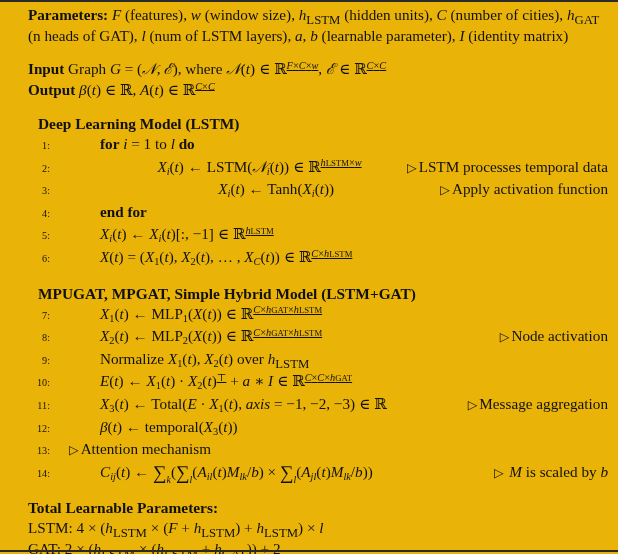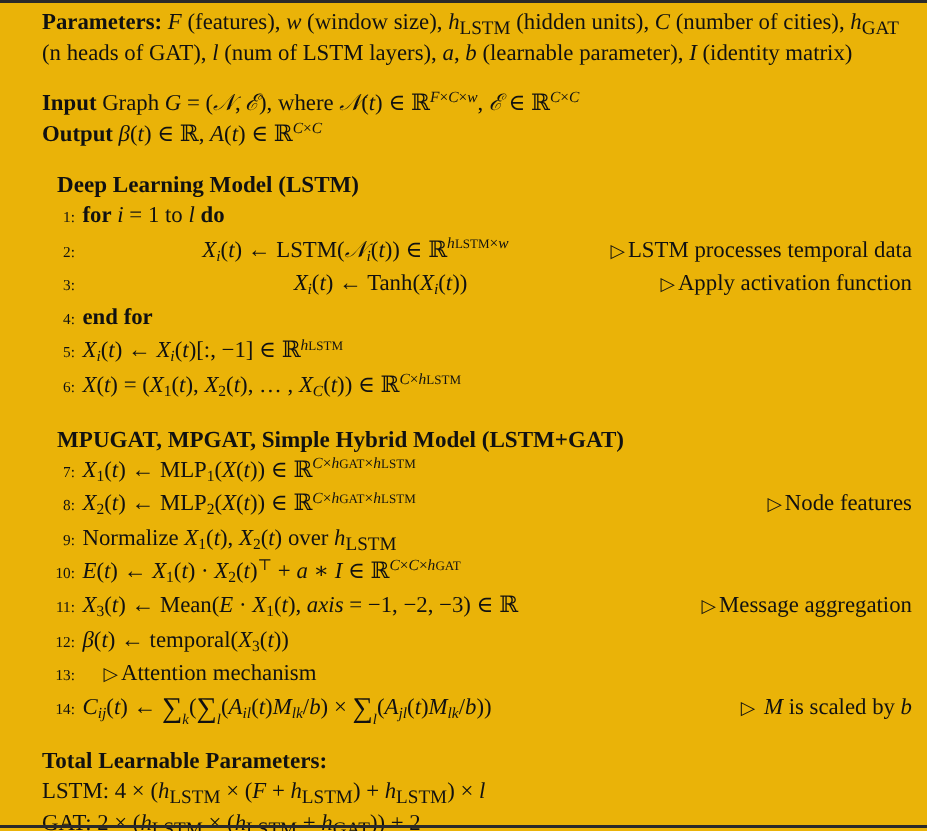--- a/index.html
+++ b/index.html
@@ -69,20 +69,21 @@
   .lineno {
     flex: 0 0 22px;
     text-align: right;
     font-size: 10.2px;
     padding-right: 5px;
     font-style: normal;
   }
   .code {
     flex: 1 1 auto;
     white-space: nowrap;
+    margin-left: 45px;
   }
   .code.ind1 { padding-left: 26px; text-align: center; }
   .comment {
     flex: 0 0 auto;
     white-space: nowrap;
     padding-left: 14px;
     font-style: normal;
   }
   .tri { font-size: 12.5px; padding-right: 2px; }
 
@@ -91,21 +92,21 @@
   .mr { font-style: normal; }
   .mbb { font-style: normal; }
   .cal { font-style: italic; font-family: "Liberation Serif", serif; }
 
   sub, sup {
     font-size: 68%;
     font-style: normal;
     line-height: 0;
   }
   sub { vertical-align: -0.28em; }
-  sup { vertical-align: 0.50em; }
+  sup { vertical-align: 0.50em; text-decoration: underline; }
   sub .mi, sup .mi { font-style: italic; }
   sub.sc, sup .sc {
     font-variant: normal;
   }
   .sc { font-size: 84%; }
 
   .bigop {
     font-size: 19px;
     vertical-align: -0.12em;
     font-style: normal;
@@ -224,21 +225,21 @@
     </div>
 
     <div class="line">
       <span class="lineno">8:</span>
       <span class="code">
         <span class="mi">X</span><sub>2</sub><span class="mr">(</span><span class="mi">t</span><span class="mr">)</span>
         ← <span class="mr">MLP</span><sub>2</sub><span class="mr">(</span><span class="mi">X</span><span class="mr">(</span><span class="mi">t</span><span class="mr">))</span>
         ∈ <span class="mbb">ℝ</span><sup><span class="mi">C</span>×<span class="mi">h</span><span class="sc">GAT</span>×<span class="mi">h</span><span class="sc">LSTM</span></sup>
       </span>
       <span class="comment">
-        <span class="tri">▷</span><span>Node features</span>
+        <span class="tri">▷</span><span>Node activation</span>
       </span>
     </div>
 
     <div class="line">
       <span class="lineno">9:</span>
       <span class="code">
         <span class="mr">Normalize</span>
         <span class="mi">X</span><sub>1</sub><span class="mr">(</span><span class="mi">t</span><span class="mr">),</span>
         <span class="mi">X</span><sub>2</sub><span class="mr">(</span><span class="mi">t</span><span class="mr">)</span>
         <span class="mr">over</span> <span class="mi">h</span><sub class="sc">LSTM</sub>
@@ -253,21 +254,21 @@
         <span class="mi">X</span><sub>2</sub><span class="mr">(</span><span class="mi">t</span><span class="mr">)</span><sup>⊤</sup>
         + <span class="mi">a</span> ∗ <span class="mi">I</span>
         ∈ <span class="mbb">ℝ</span><sup><span class="mi">C</span>×<span class="mi">C</span>×<span class="mi">h</span><span class="sc">GAT</span></sup>
       </span>
     </div>
 
     <div class="line">
       <span class="lineno">11:</span>
       <span class="code">
         <span class="mi">X</span><sub>3</sub><span class="mr">(</span><span class="mi">t</span><span class="mr">)</span>
-        ← <span class="mr">Mean(</span><span class="mi">E</span> · <span class="mi">X</span><sub>1</sub><span class="mr">(</span><span class="mi">t</span><span class="mr">),</span>
+        ← <span class="mr">Total(</span><span class="mi">E</span> · <span class="mi">X</span><sub>1</sub><span class="mr">(</span><span class="mi">t</span><span class="mr">),</span>
         <span class="it">axis</span> = −1, −2, −3<span class="mr">)</span> ∈ <span class="mbb">ℝ</span>
       </span>
       <span class="comment">
         <span class="tri">▷</span><span>Message aggregation</span>
       </span>
     </div>
 
     <div class="line">
       <span class="lineno">12:</span>
       <span class="code">

